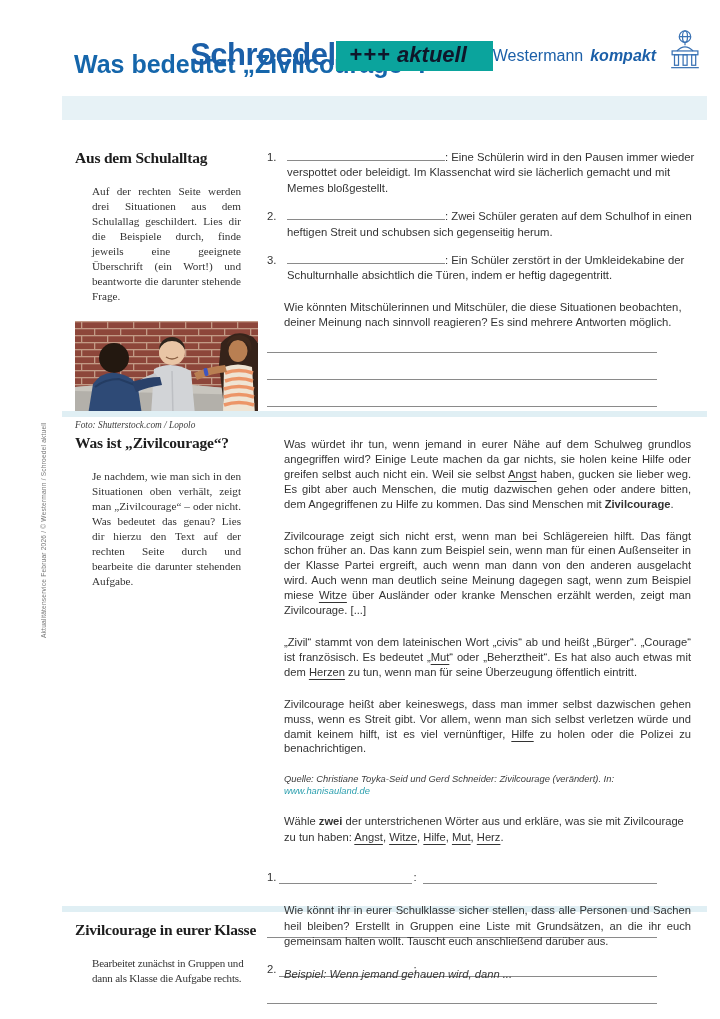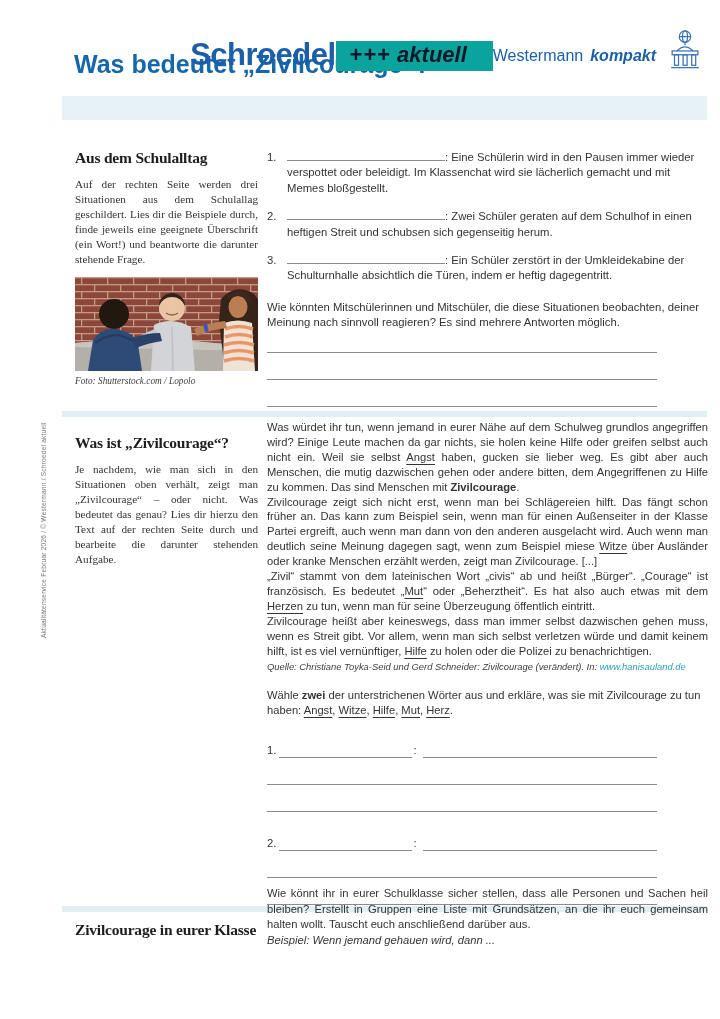--- a/index.html
+++ b/index.html
@@ -21,21 +21,21 @@
   .logo-tag .akt{font-weight:bold;font-style:italic;margin-left:6px;}
   .logo-series{margin-top:4px;display:flex;align-items:center;gap:7px;color:#1b5fa8;font-size:16px;}
   .logo-series .komp{font-style:italic;font-weight:700;}
   .gate-icon{margin-top:-12px;}
 
   
   h3{margin:0 0 10px 0;font-size:15.5px;font-weight:bold;color:#1d1d1d;letter-spacing:-.2px;}
   .colL{position:absolute;left:75px;width:183px;font-family:Liberation Serif, serif;}
   .colR{position:absolute;left:267px;width:441px;}
   .just{text-align:justify;}
-  p{margin:0;}
+  p{margin:17px;}
   .seg-b{font-weight:bold;}
   .seg-u{text-decoration:underline;text-underline-offset:2.5px;}
   .seg-i{font-style:italic;}
   .seg-link{color:#2b9fae;font-style:italic;}
   .divider{position:absolute;left:62px;width:645px;height:6px;background:#e0eff4;}
 
   
   .s1L{top:149px;}
   .s1L p{font-size:11.2px;line-height:15px;}
   .photo{margin-top:10px;display:block;}
@@ -184,19 +184,20 @@
       </div>
       <div class="write-line"></div>
       <div class="write-line"></div>
     </div>
   </div>
 
   <div class="divider" style="top:906px;"></div>
 
   <div class="colL s3L">
     <h3>Zivilcourage in eurer Klasse</h3>
+    <p>Bearbeitet zunächst in Gruppen und dann als Klasse die Aufgabe rechts.</p>
   </div>
   <div class="colR s3R">
     <p class="just">Wie könnt ihr in eurer Schulklasse sicher stellen, dass alle Personen und Sachen heil bleiben? Erstellt in Gruppen eine Liste mit Grundsätzen, an die ihr euch gemeinsam halten wollt. Tauscht euch anschließend darüber aus.</p>
     <p class="example">Beispiel: Wenn jemand gehauen wird, dann ...</p>
   </div>
 
 </div>
 
 </body></html>

